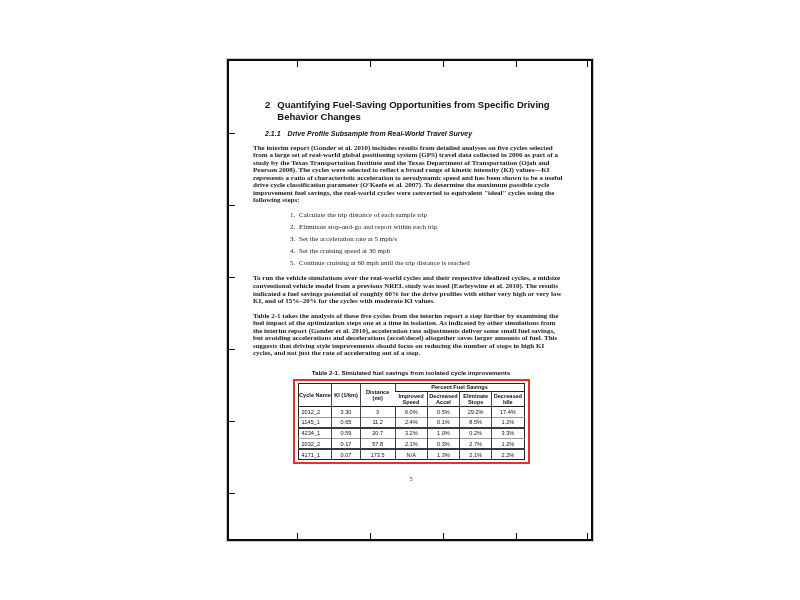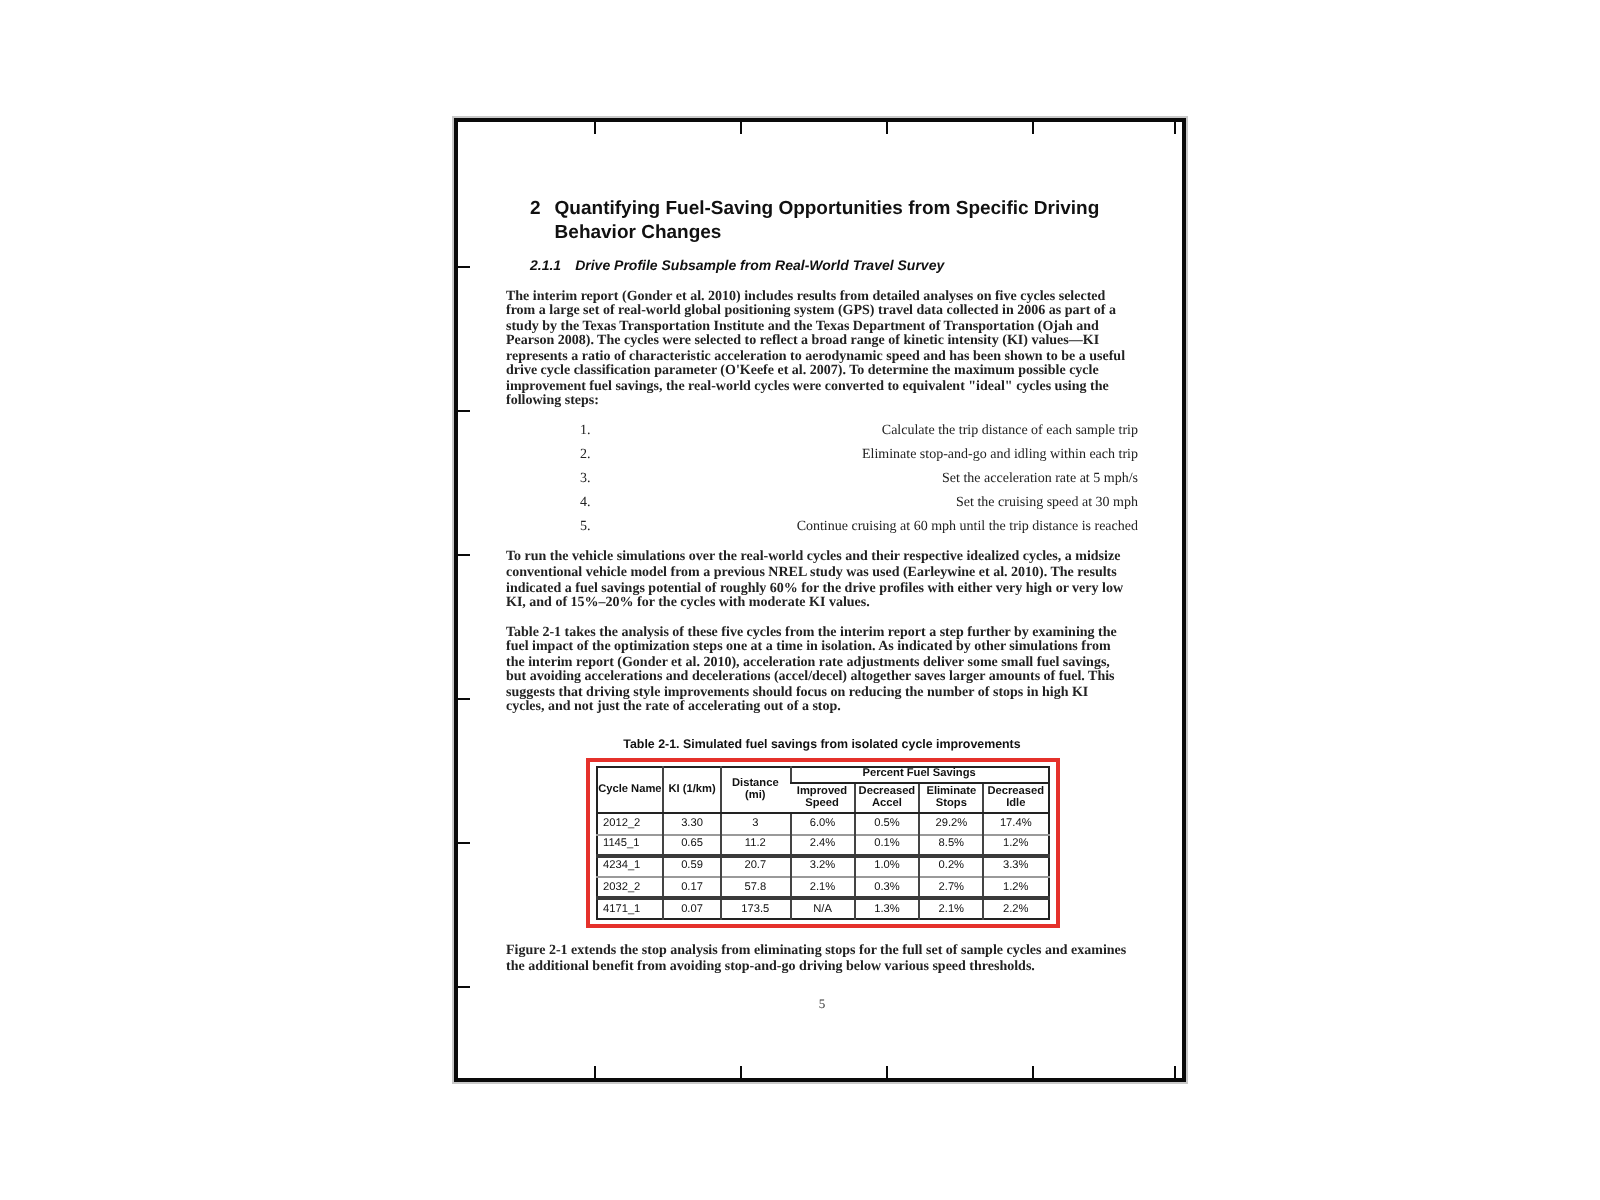--- a/index.html
+++ b/index.html
@@ -37,21 +37,21 @@
     display:flex;gap:7px;color:#111;
   }
   p{
     font-size:7px;line-height:7.55px;margin:0 0 7px 0;
     width:312px;color:#222;font-weight:bold;
   }
   ol{
     margin:0 0 8px 0;padding:0 0 0 44px;
     font-size:7px;line-height:7.6px;color:#222;
   }
-  ol li{margin-bottom:4.4px;padding-left:2px;text-align:right;}
+  ol li{margin-bottom:4.4px;padding-left:2px;}
   .tbl-caption{
     font-family:"Liberation Sans", sans-serif;font-weight:bold;
     font-size:6.2px;line-height:7px;text-align:center;
     margin:11px 0 3px 0;color:#111;width:316px;
   }
   .redbox{
     width:237px;margin:0 auto 8px auto;border:2px solid #e5312b;
     padding:2px 3px;box-sizing:border-box;background:#fff;
   }
   table{
@@ -91,21 +91,21 @@
 
     <h3>
       <span>2.1.1</span>
       <span>Drive Profile Subsample from Real-World Travel Survey</span>
     </h3>
 
     <p>The interim report (Gonder et al. 2010) includes results from detailed analyses on five cycles selected from a large set of real-world global positioning system (GPS) travel data collected in 2006 as part of a study by the Texas Transportation Institute and the Texas Department of Transportation (Ojah and Pearson 2008). The cycles were selected to reflect a broad range of kinetic intensity (KI) values—KI represents a ratio of characteristic acceleration to aerodynamic speed and has been shown to be a useful drive cycle classification parameter (O'Keefe et al. 2007). To determine the maximum possible cycle improvement fuel savings, the real-world cycles were converted to equivalent "ideal" cycles using the following steps:</p>
 
     <ol>
         <li>Calculate the trip distance of each sample trip</li>
-        <li>Eliminate stop-and-go and idling within each trip</li>
+        <li>Eliminate stop-and-go and report within each trip</li>
         <li>Set the acceleration rate at 5 mph/s</li>
         <li>Set the cruising speed at 30 mph</li>
         <li>Continue cruising at 60 mph until the trip distance is reached</li>
       </ol>
 
     <p>To run the vehicle simulations over the real-world cycles and their respective idealized cycles, a midsize conventional vehicle model from a previous NREL study was used (Earleywine et al. 2010). The results indicated a fuel savings potential of roughly 60% for the drive profiles with either very high or very low KI, and of 15%–20% for the cycles with moderate KI values.</p>
 
     <p>Table 2-1 takes the analysis of these five cycles from the interim report a step further by examining the fuel impact of the optimization steps one at a time in isolation. As indicated by other simulations from the interim report (Gonder et al. 2010), acceleration rate adjustments deliver some small fuel savings, but avoiding accelerations and decelerations (accel/decel) altogether saves larger amounts of fuel. This suggests that driving style improvements should focus on reducing the number of stops in high KI cycles, and not just the rate of accelerating out of a stop.</p>
 
     <div class="tbl-caption">Table 2-1. Simulated fuel savings from isolated cycle improvements</div>
@@ -178,21 +178,20 @@
               <td>173.5</td>
               <td>N/A</td>
               <td>1.3%</td>
               <td>2.1%</td>
               <td>2.2%</td>
             </tr>
           </tbody>
       </table>
     </div>
 
-    <p class="fig-note">Figure 2-1 extends the stop analysis from eliminating stops for the full set of sample cycles and examines the additional benefit from avoiding stop-and-go driving below various speed thresholds.</p>
 
     <div class="pageno">5</div>
 
   </div>
 <div class="tick-v" style="left: 68px; top: 0px;"></div>
     <div class="tick-v" style="left: 68px; bottom: 0px;"></div>
     <div class="tick-v" style="left: 141px; top: 0px;"></div>
     <div class="tick-v" style="left: 141px; bottom: 0px;"></div>
     <div class="tick-v" style="left: 214px; top: 0px;"></div>
     <div class="tick-v" style="left: 214px; bottom: 0px;"></div>

